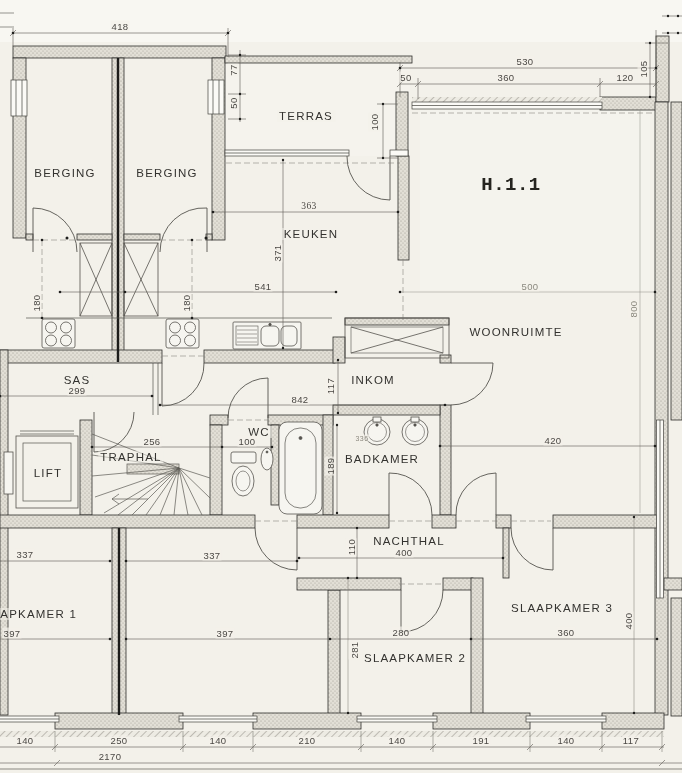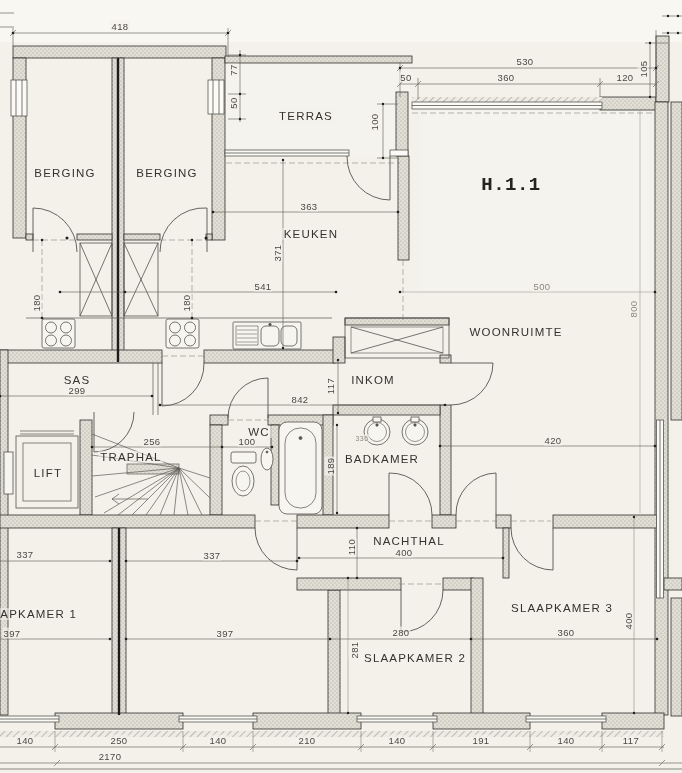--- a/index.html
+++ b/index.html
@@ -427,24 +427,24 @@
 <div class="layer">
       <span class="dim" style="left: 120px; top: 26px;">418</span>
       <span class="dim rot" style="left: 233px; top: 70px;">77</span>
       <span class="dim rot" style="left: 233px; top: 103px;">50</span>
       <span class="dim" style="left: 525px; top: 61px;">530</span>
       <span class="dim" style="left: 406px; top: 77px;">50</span>
       <span class="dim" style="left: 506px; top: 77px;">360</span>
       <span class="dim" style="left: 625px; top: 77px;">120</span>
       <span class="dim rot" style="left: 643px; top: 69px;">105</span>
       <span class="dim rot" style="left: 374px; top: 122px;">100</span>
-      <span class="dim" style="left: 309px; top: 206px;">363</span>
+      <span class="dim" style="left: 309px; top: 206px; font-family: Liberation Serif, serif;">363</span>
       <span class="dim rot" style="left: 277px; top: 253px;">371</span>
       <span class="dim" style="left: 263px; top: 286px;">541</span>
-      <span class="dim faint" style="left: 530px; top: 286px; margin-left: 12px;">500</span>
+      <span class="dim faint" style="left: 530px; top: 286px;">500</span>
       <span class="dim rot" style="left: 36px; top: 303px;">180</span>
       <span class="dim rot" style="left: 186px; top: 303px;">180</span>
       <span class="dim rot faint" style="left: 633px; top: 309px;">800</span>
       <span class="dim" style="left: 77px; top: 390px;">299</span>
       <span class="dim rot" style="left: 330px; top: 386px;">117</span>
       <span class="dim" style="left: 300px; top: 399px;">842</span>
       <span class="dim" style="left: 152px; top: 441px;">256</span>
       <span class="dim" style="left: 247px; top: 441px;">100</span>
       <span class="dim tiny" style="left: 362px; top: 438px;">336</span>
       <span class="dim" style="left: 553px; top: 440px; text-align: right;">420</span>

